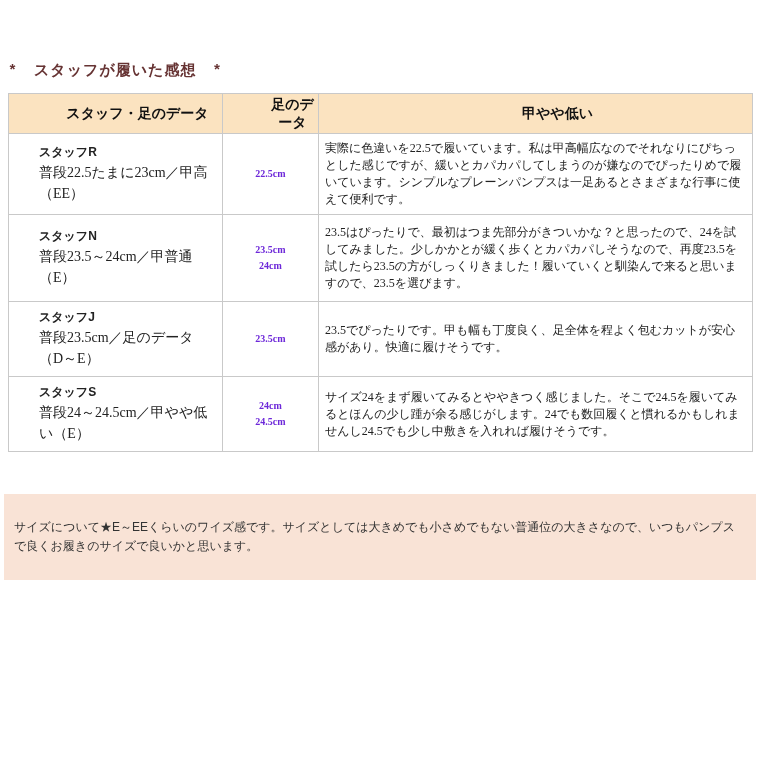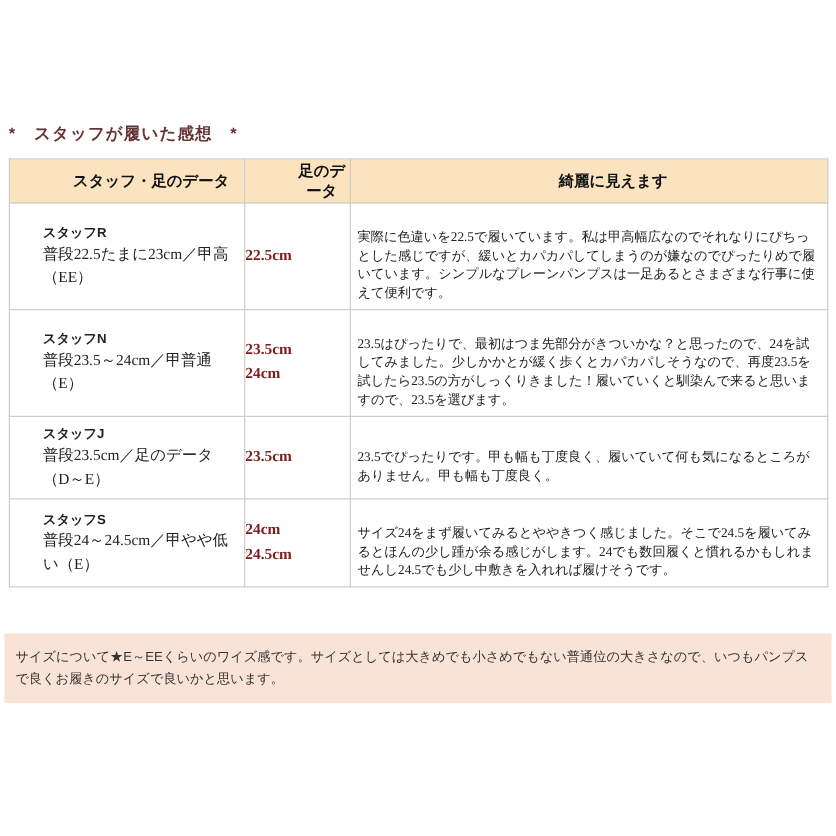--- a/index.html
+++ b/index.html
@@ -15,25 +15,25 @@
     background:#ffffff;
     font-family:"Liberation Sans", sans-serif;
     color:var(--text-color);
     overflow:hidden;
   }
   .page{
     width:760px;height:760px;
     position:relative;
   }
   .page-title{
-    margin:112px 0 0 8px;
+    margin:61px 0 0 8px;
     font-size:15px;
     font-weight:bold;
     color:var(--title-color);
-    font-family:Liberation Sans, sans-serif;
+    font-family:Liberation Mono, monospace;
     letter-spacing:1px;
   }
   table.review{
     width:744px;
     margin:13px 0 0 8px;
     border-collapse:collapse;
     table-layout:fixed;
   }
   table.review th, table.review td{
     border:1px solid var(--border-color);
@@ -57,42 +57,43 @@
     line-height:1.55;
   }
   td.staff .staff-name{display:block;font-weight:bold;}
   td.staff .staff-data{
     display:block;
     font-weight:normal;
     font-size:14px;
     font-family:"Liberation Serif", sans-serif;
   }
   td.size{
+    text-align:center;
     font-weight:bold;
-    font-size:14px;
+    font-size:10px;
     font-family:"Liberation Serif", serif;
     white-space:pre-line;
     line-height:1.6;
-    color:#7f1d1d;
+    color:#6d28d9;
   }
   td.comment{
-    padding:22px 8px 6px 6px;
+    padding:6px 8px 6px 6px;
     font-size:12px;
     line-height:1.42;
     font-family:"Liberation Serif", sans-serif;
   }
   tr.r1{height:79px;}
   tr.r2{height:87px;margin-left:34px;}
   tr.r3{height:52px;}
   tr.r4{height:66px;}
   tr.r5{height:66px;}
   .size-note{
     margin:42px 4px 0 4px;
     background:var(--note-bg);
-    padding:12px 10px;
+    padding:24px 10px;
     font-size:12px;
     line-height:1.6;
     color:#333;
   }
 </style>
 </head>
 <body>
 
 <div class="page">
 
@@ -101,21 +102,21 @@
   <table class="review">
     <colgroup>
       <col class="c-staff">
       <col class="c-size">
       <col class="c-comment">
     </colgroup>
     <thead>
       <tr>
         <th>スタッフ・足のデータ</th>
         <th>足のデータ</th>
-        <th>綺麗に見えます</th>
+        <th>甲やや低い</th>
       </tr>
     </thead>
     <tbody>
       <tr class="r1">
         <td class="staff">
           <span class="staff-name">スタッフR</span>
           <span class="staff-data">普段22.5たまに23cm／甲高（EE）</span>
         </td>
         <td class="size">22.5cm</td>
         <td class="comment">実際に色違いを22.5で履いています。私は甲高幅広なのでそれなりにぴちっとした感じですが、緩いとカパカパしてしまうのが嫌なのでぴったりめで履いています。シンプルなプレーンパンプスは一足あるとさまざまな行事に使えて便利です。</td>
@@ -128,21 +129,21 @@
         <td class="size">23.5cm
 24cm</td>
         <td class="comment">23.5はぴったりで、最初はつま先部分がきついかな？と思ったので、24を試してみました。少しかかとが緩く歩くとカパカパしそうなので、再度23.5を試したら23.5の方がしっくりきました！履いていくと馴染んで来ると思いますので、23.5を選びます。</td>
       </tr>
       <tr class="r3">
         <td class="staff">
           <span class="staff-name">スタッフJ</span>
           <span class="staff-data">普段23.5cm／足のデータ（D～E）</span>
         </td>
         <td class="size">23.5cm</td>
-        <td class="comment">23.5でぴったりです。甲も幅も丁度良く、履いていて何も気になるところがありません。甲も幅も丁度良く。</td>
+        <td class="comment">23.5でぴったりです。甲も幅も丁度良く、足全体を程よく包むカットが安心感があり。快適に履けそうです。</td>
       </tr>
       <tr class="r5">
         <td class="staff">
           <span class="staff-name">スタッフS</span>
           <span class="staff-data">普段24～24.5cm／甲やや低い（E）</span>
         </td>
         <td class="size">24cm
 24.5cm</td>
         <td class="comment">サイズ24をまず履いてみるとややきつく感じました。そこで24.5を履いてみるとほんの少し踵が余る感じがします。24でも数回履くと慣れるかもしれませんし24.5でも少し中敷きを入れれば履けそうです。</td>
       </tr>

